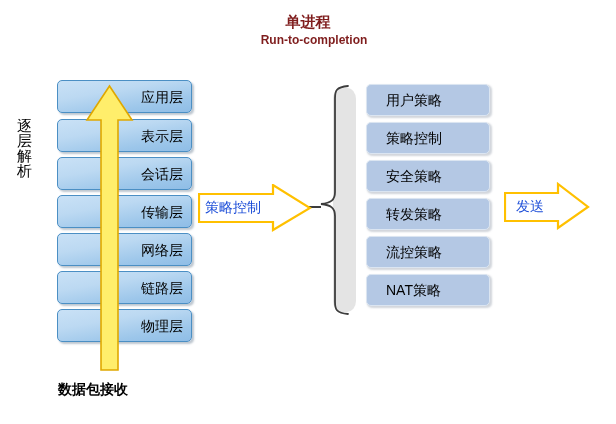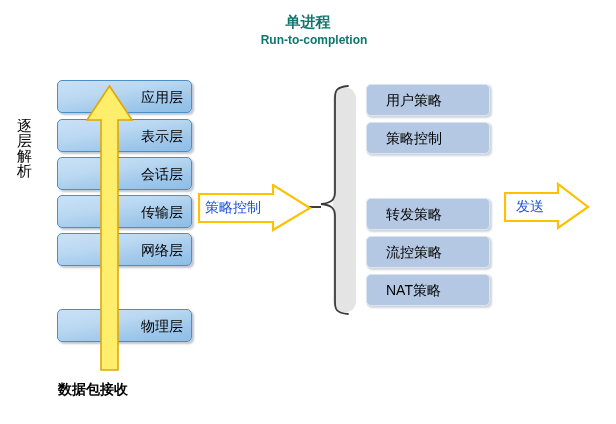--- a/index.html
+++ b/index.html
@@ -22,21 +22,21 @@
     left: 0;
     top: 12px;
     width: 616px;
     text-align: center;
     line-height: 1.35;
   }
   #title-block .line {
     font-weight: bold;
     font-size: 15px;
     letter-spacing: 0px;
-    color: #0f766e;
+    color: #7f1d1d;
     display: block;
   }
   #title-block .line.latin {
     font-size: 12px;
     margin-left: 12px;
   }
 
   
   #osi-stack {
     position: absolute;
@@ -194,20 +194,23 @@
     <span class="osi-label">表示层</span>
   </div>
   <div class="osi-box" style="top:77px;padding-left:44px;">
     <span class="osi-label">会话层</span>
   </div>
   <div class="osi-box" style="top:115px;">
     <span class="osi-label">传输层</span>
   </div>
   <div class="osi-box" style="top:153px;">
     <span class="osi-label">网络层</span>
+  </div>
+  <div class="osi-box" style="top:191px;">
+    <span class="osi-label">链路层</span>
   </div>
   <div class="osi-box" style="top:229px;">
     <span class="osi-label">物理层</span>
   </div>
 </div>
 
 <div id="parse-arrow">
   <svg width="49" height="288" viewBox="0 0 49 288">
     <polygon points="24.5,2 47,36 33,36 33,286 16,286 16,36 2,36" fill="#ffee6b" stroke="#e0a800" stroke-width="1.6" stroke-linejoin="miter"></polygon>
   </svg>
@@ -235,20 +238,23 @@
 </div>
 <div id="brace-connector"></div>
 
 <div id="policy-stack">
   <div class="policy-box" style="top:0px;">
     <span class="policy-label">用户策略</span>
   </div>
   <div class="policy-box" style="top:38px;">
     <span class="policy-label">策略控制</span>
   </div>
+  <div class="policy-box" style="top:76px;">
+    <span class="policy-label">安全策略</span>
+  </div>
   <div class="policy-box" style="top:114px;">
     <span class="policy-label">转发策略</span>
   </div>
   <div class="policy-box" style="top:152px;">
     <span class="policy-label">流控策略</span>
   </div>
   <div class="policy-box" style="top:190px;">
     <span class="policy-label">NAT策略</span>
   </div>
 </div>

